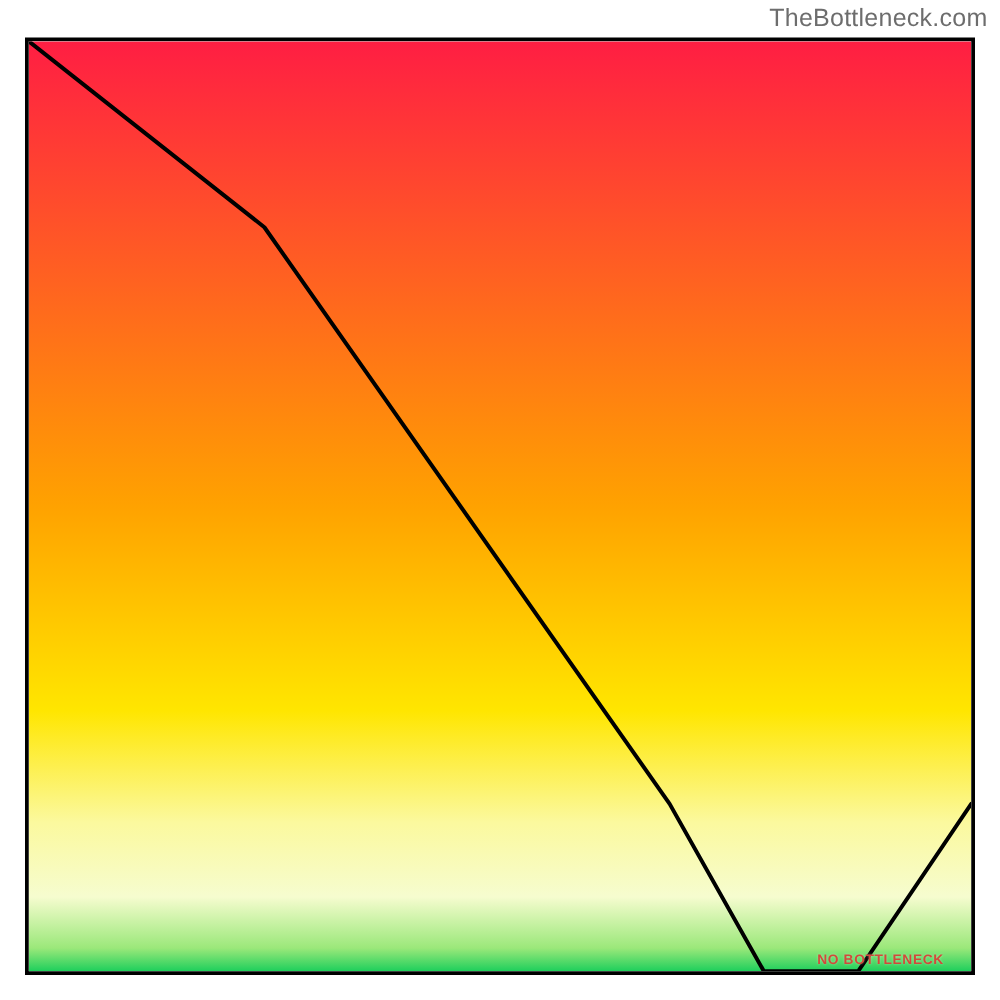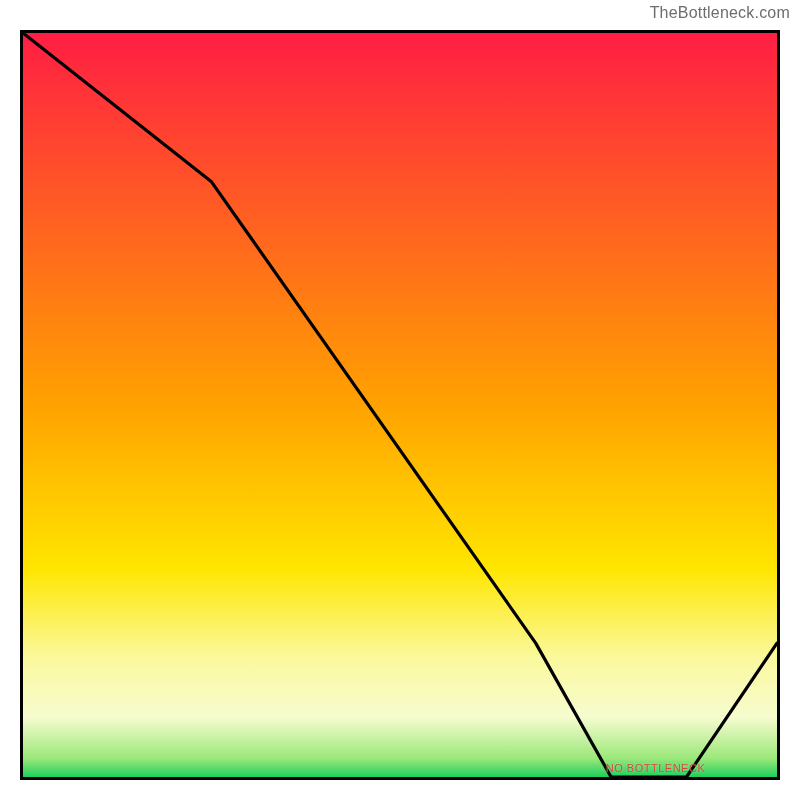--- a/index.html
+++ b/index.html
@@ -14,21 +14,21 @@
   .stage {
     position: relative;
     width: 800px;
     height: 800px;
   }
   .watermark {
     position: absolute;
     top: 4px;
     right: 10px;
     color: #6d6d6d;
-    font-size: 16px;
+    font-size: 20px;
     font-weight: 500;
     letter-spacing: 0.2px;
     z-index: 20;
   }
   .plot-border {
     position: absolute;
     left: 20px;
     top: 30px;
     width: 760px;
     height: 750px;
@@ -38,26 +38,27 @@
     z-index: 5;
   }
   svg.chart {
     display: block;
     width: 100%;
     height: 100%;
   }
   .bottom-label {
     position: absolute;
     font-size: 11px;
-    font-weight: 400;
+    font-weight: 700;
     color: #d24a3a;
     letter-spacing: 0.5px;
     z-index: 30;
     white-space: nowrap;
     text-shadow: 0 0 2px rgba(255,255,255,0.4);
+    margin-left: 48px;
   }
 </style>
 </head>
 <body>
 
 <div class="stage">
 
   <div class="watermark">TheBottleneck.com</div>
 
   <div class="plot-border">

